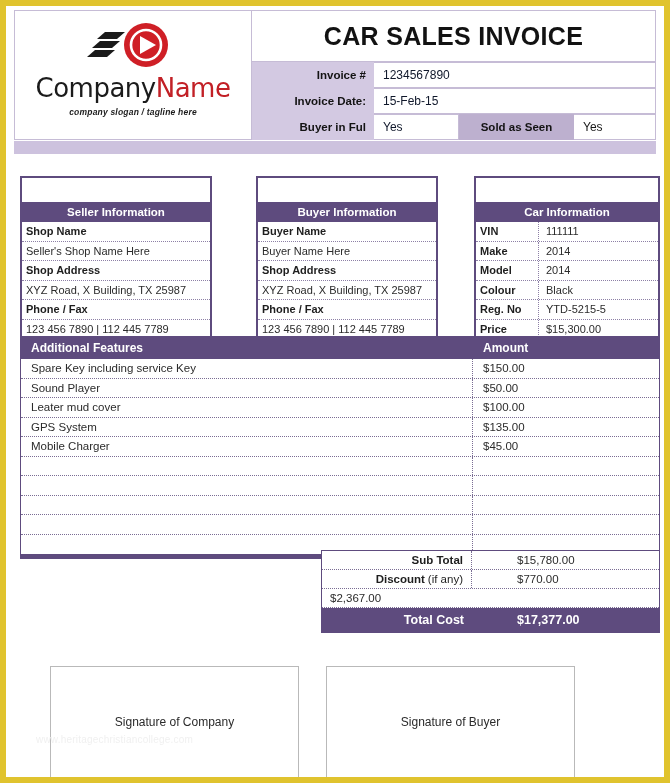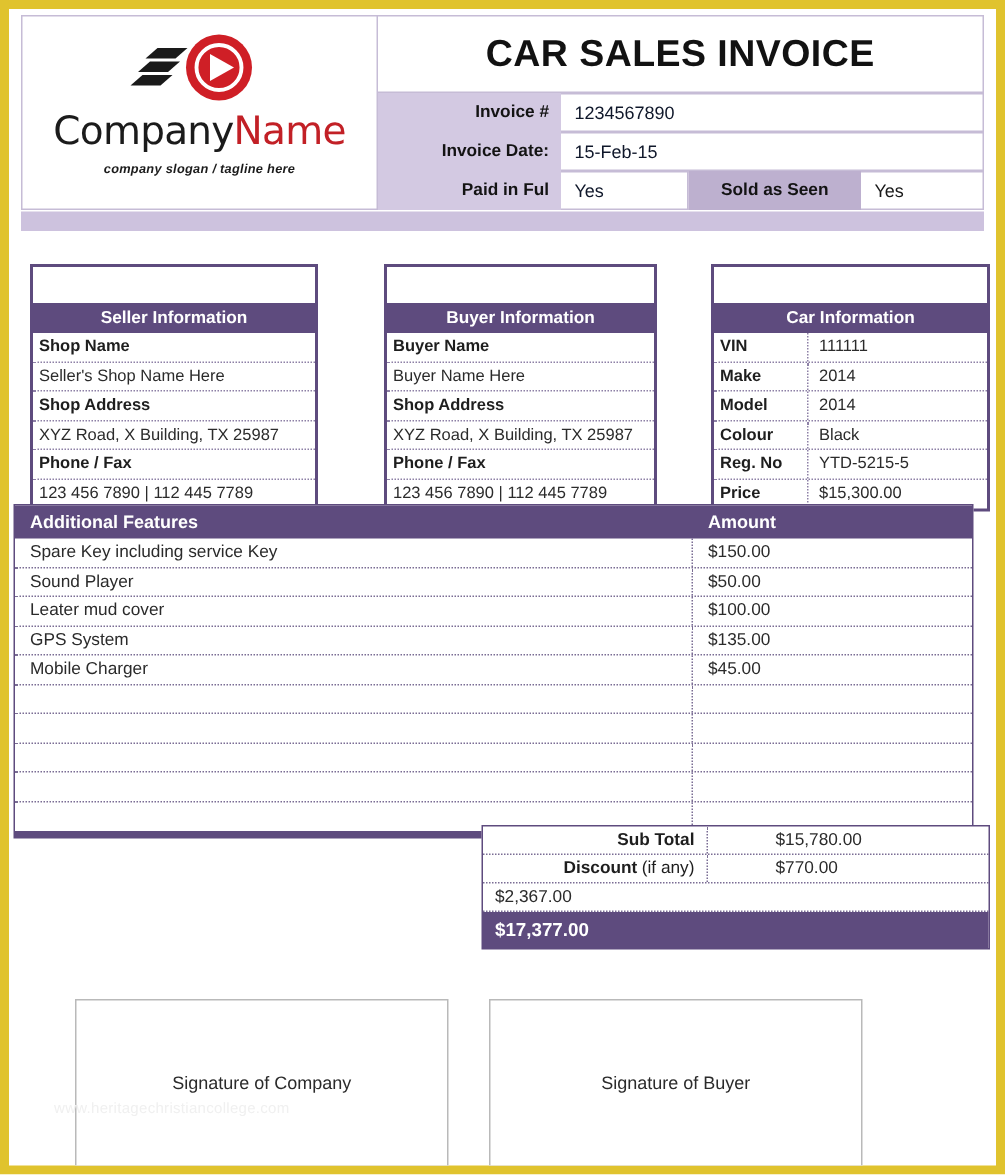--- a/index.html
+++ b/index.html
@@ -245,21 +245,21 @@
   }
   .car-val {
     flex: 1;
     padding-left: 7px;
     color: #2b2b2b;
   }
 
   
   .features {
     position: absolute;
-    left: 3px;
+    left: 14px;
     top: 330px;
     width: 640px;
     border: 1px solid #5e4b7e;
     border-bottom: 5px solid #5e4b7e;
     box-sizing: border-box;
     background: #fff;
   }
   .feat-head {
     display: flex;
     height: 22px;
@@ -423,21 +423,21 @@
           <div class="meta-label">Invoice #</div>
           <div class="meta-value">1234567890</div>
         </div>
 
         <div class="meta-row r2">
           <div class="meta-label">Invoice Date:</div>
           <div class="meta-value">15-Feb-15</div>
         </div>
 
         <div class="meta-row r3">
-          <div class="meta-label">Paid in Ful</div>
+          <div class="meta-label">Buyer in Ful</div>
           <div class="meta-value short">Yes</div>
           <div class="meta-mid">Sold as Seen</div>
           <div class="meta-value2">Yes</div>
         </div>
 
       </div>
     </div>
 
     <div class="lav-band"></div>
 
@@ -547,20 +547,21 @@
         <div class="tk">
             <span>Discount</span>
             <span class="soft">(if any)</span>
           </div>
         <div class="tv">$770.00</div>
       </div>
       <div class="tot-row">
         <div class="tv">$2,367.00</div>
       </div>
       <div class="tot-row grand">
+        <div class="tk">Total Cost</div>
         <div class="tv">$17,377.00</div>
       </div>
     </div>
 
     <div class="sig-box seller">
       <span class="sig-text">Signature of Company</span>
     </div>
     <div class="sig-box buyer">
       <span class="sig-text">Signature of Buyer</span>
     </div>

